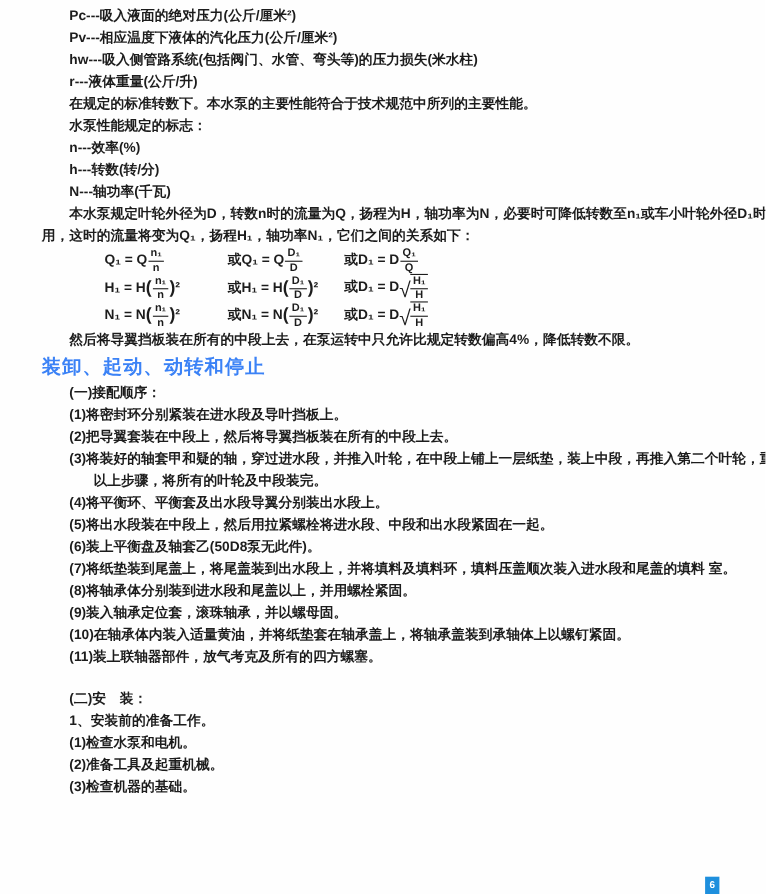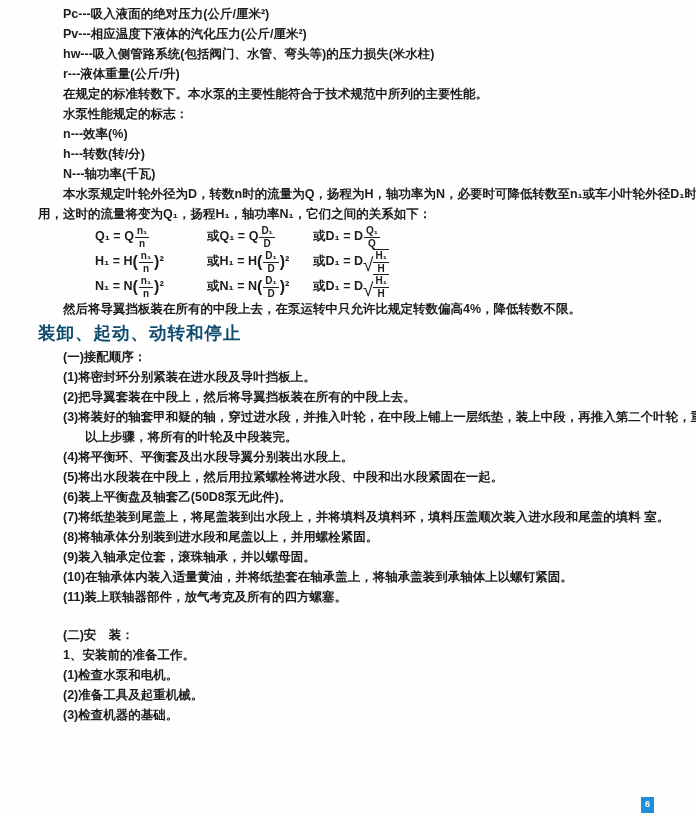--- a/index.html
+++ b/index.html
@@ -11,21 +11,21 @@
     font-weight:700;
     color:#1c1c1c;
     overflow:hidden;
   }
   .content{padding:4px 0 0 38px;}
   .line{font-size:12.5px;line-height:20px;height:20px;white-space:nowrap;}
   .ind1{padding-left:25px;}
   .ind2{padding-left:47px;}
   .heading{
     font-size:17.5px;line-height:28px;height:28px;
-    letter-spacing:1px;color:#0c4a6e;
+    letter-spacing:1px;color:#3b82f6;
   }
   .spacer{height:18px;}
   
   .formula-row{
     height:25px;display:flex;align-items:flex-end;
     font-size:12.5px;padding-left:57px;white-space:nowrap;
   }
   .fc1{width:112px;}
   .fc2{width:106px;}
   .fc3{flex:1;}

